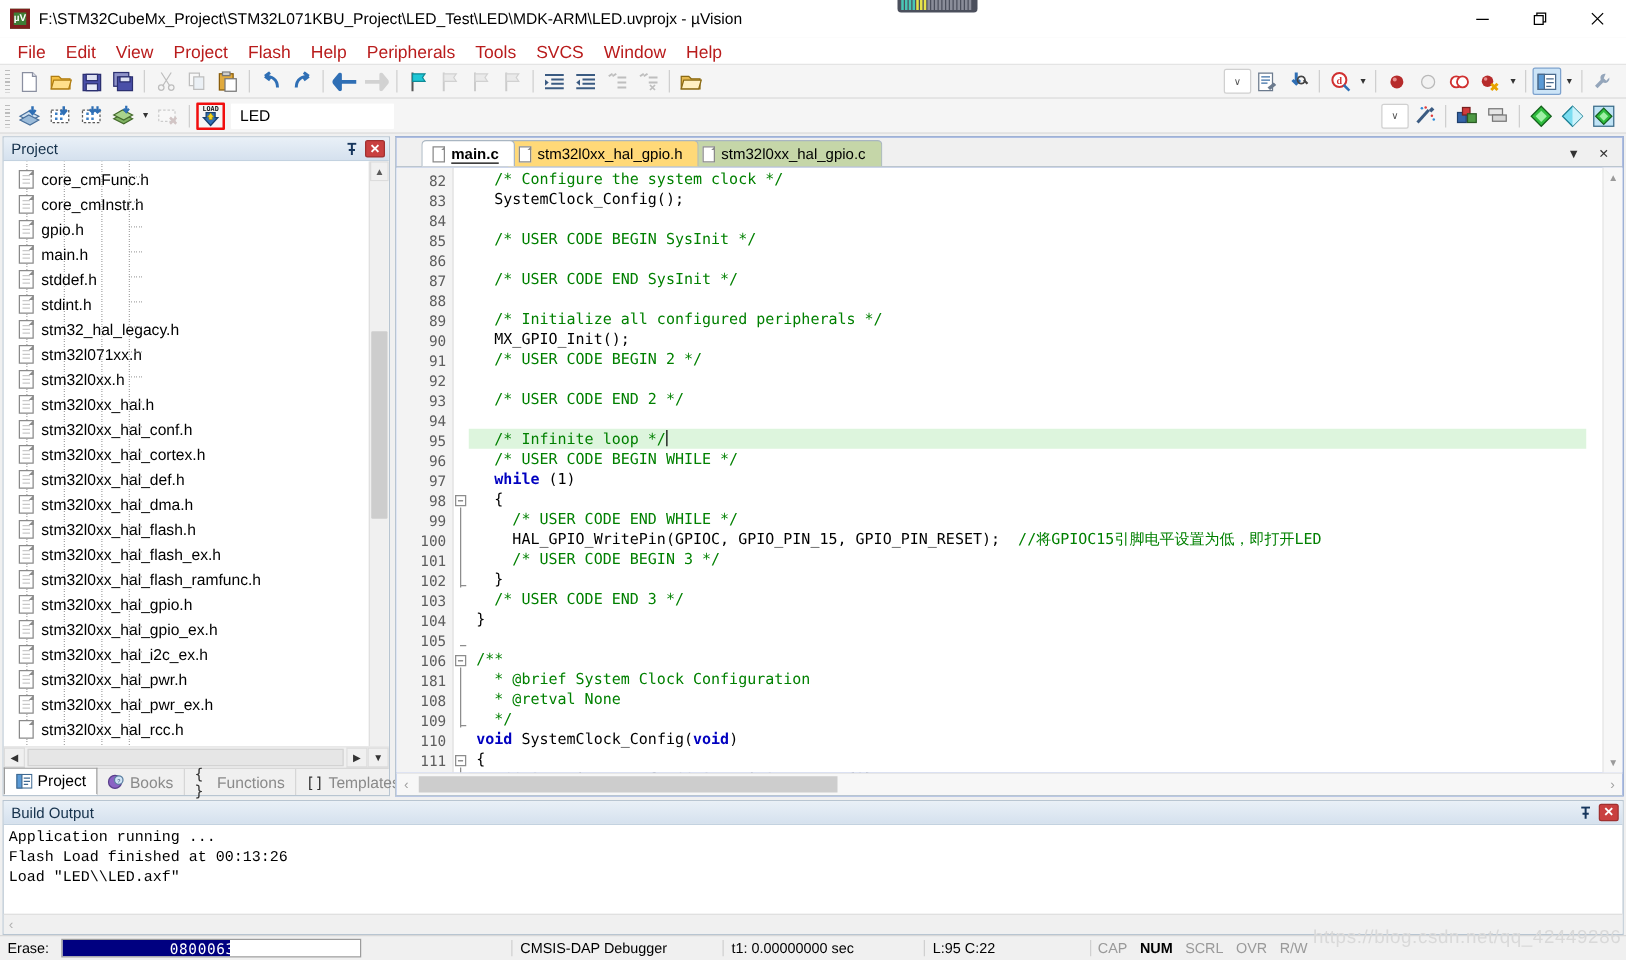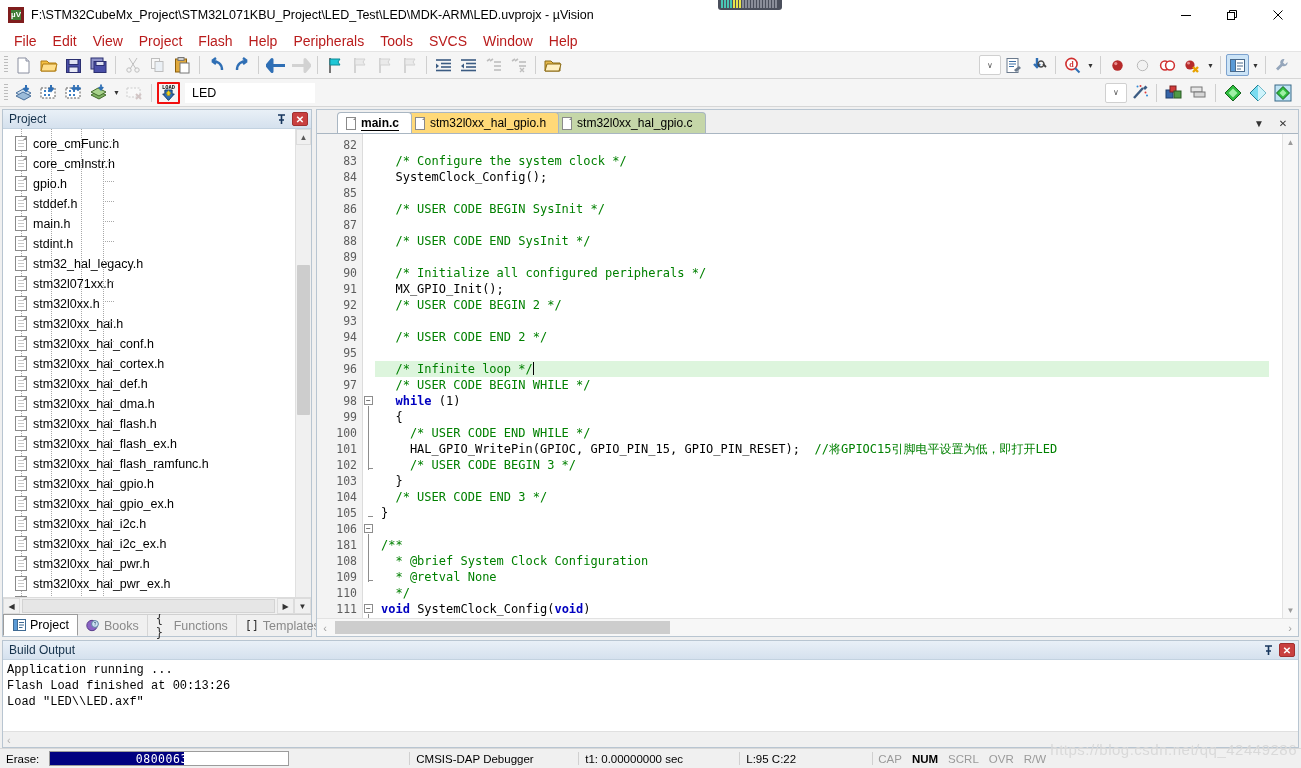--- a/index.html
+++ b/index.html
@@ -287,21 +287,21 @@
   }
   .fold-box {
     position:absolute; left:1px; width:9px;height:9px;
     border:1px solid #8d8d8d; background:#fff;
     font-size:8px; line-height:7px; text-align:center; color:#333;
     font-family:"DejaVu Sans Mono",monospace;
   }
   .fold-line { position:absolute; left:5px; width:1px; background:#8d8d8d; }
   .fold-end { position:absolute; left:5px; width:5px; height:1px; background:#8d8d8d; }
   .code-lines {
-    flex:1; min-width:0; padding-top:19px; padding-left:6px;
+    flex:1; min-width:0; padding-top:1px; padding-left:6px;
     font-family:"DejaVu Sans Mono","Liberation Mono",monospace;
     font-size: 12px;
     line-height: 16px;
     white-space: pre;
     color:#000;
     position:relative;
   }
   .cl { height:16px; white-space:pre; }
   .cl.hl { background:#ddf5dd; margin-left:-6px; padding-left:6px; margin-right:-2000px;}
   .cmt { color:#008000; }
@@ -837,34 +837,34 @@
               <span class="file-icon">
                 <i></i>
               </span>
               <span>gpio.h</span>
             </div>
             <div class="tree-row">
               <span class="tree-dash"></span>
               <span class="file-icon">
                 <i></i>
               </span>
+              <span>main.h</span>
+            </div>
+            <div class="tree-row">
+              <span class="tree-dash"></span>
+              <span class="file-icon">
+                <i></i>
+              </span>
               <span>stddef.h</span>
             </div>
             <div class="tree-row">
               <span class="tree-dash"></span>
               <span class="file-icon">
                 <i></i>
               </span>
-              <span>main.h</span>
-            </div>
-            <div class="tree-row">
-              <span class="tree-dash"></span>
-              <span class="file-icon">
-                <i></i>
-              </span>
               <span>stdint.h</span>
             </div>
             <div class="tree-row">
               <span class="tree-dash"></span>
               <span class="file-icon">
                 <i></i>
               </span>
               <span>stm32_hal_legacy.h</span>
             </div>
             <div class="tree-row">
@@ -943,27 +943,20 @@
                 <i></i>
               </span>
               <span>stm32l0xx_hal_gpio.h</span>
             </div>
             <div class="tree-row">
               <span class="tree-dash"></span>
               <span class="file-icon">
                 <i></i>
               </span>
               <span>stm32l0xx_hal_gpio_ex.h</span>
-            </div>
-            <div class="tree-row">
-              <span class="tree-dash"></span>
-              <span class="file-icon">
-                <i></i>
-              </span>
-              <span>stm32l0xx_hal_i2c.h</span>
             </div>
             <div class="tree-row">
               <span class="tree-dash"></span>
               <span class="file-icon">
                 <i></i>
               </span>
               <span>stm32l0xx_hal_i2c_ex.h</span>
             </div>
             <div class="tree-row">
               <span class="tree-dash"></span>

